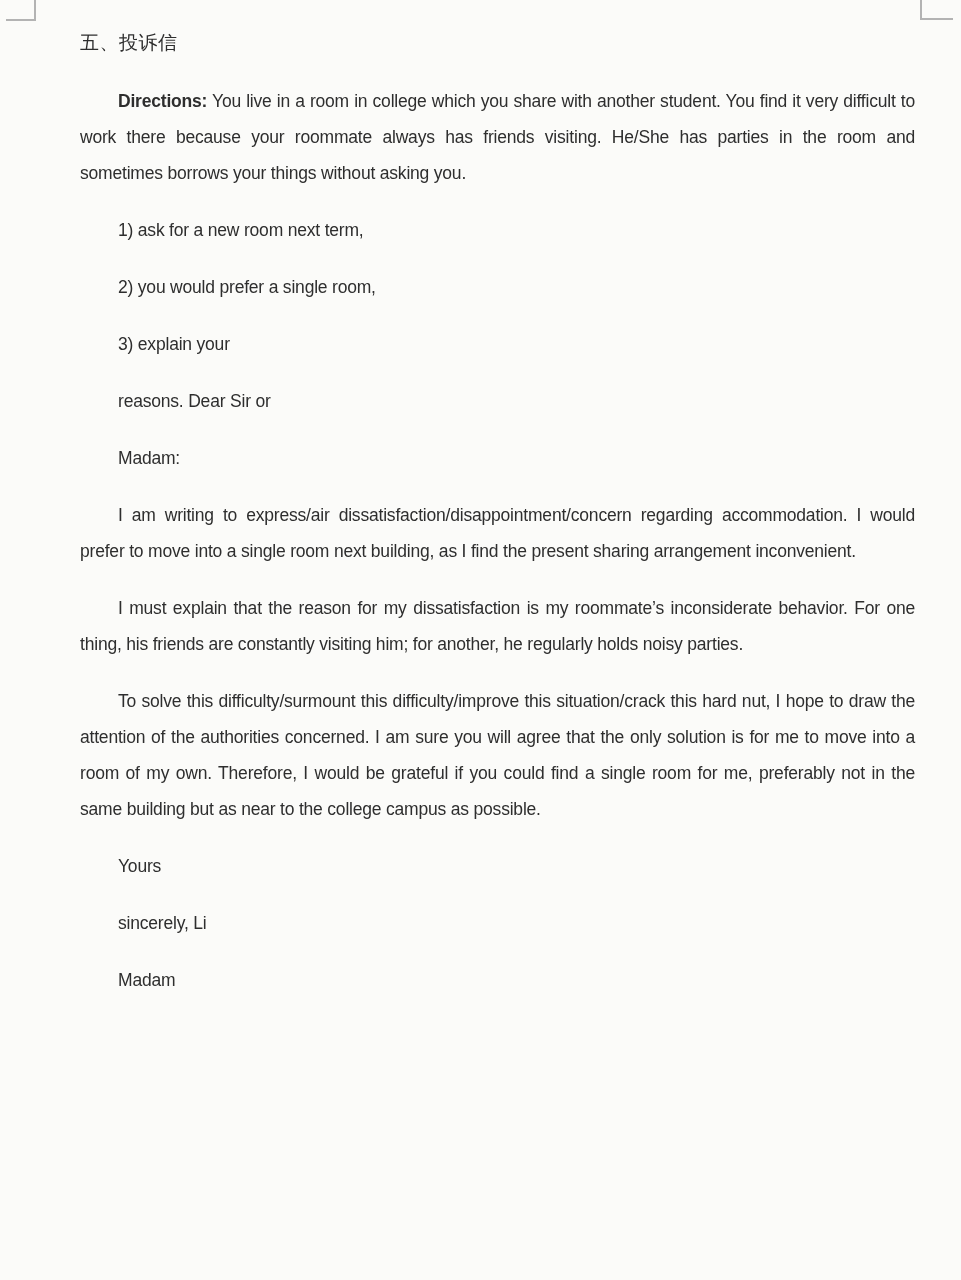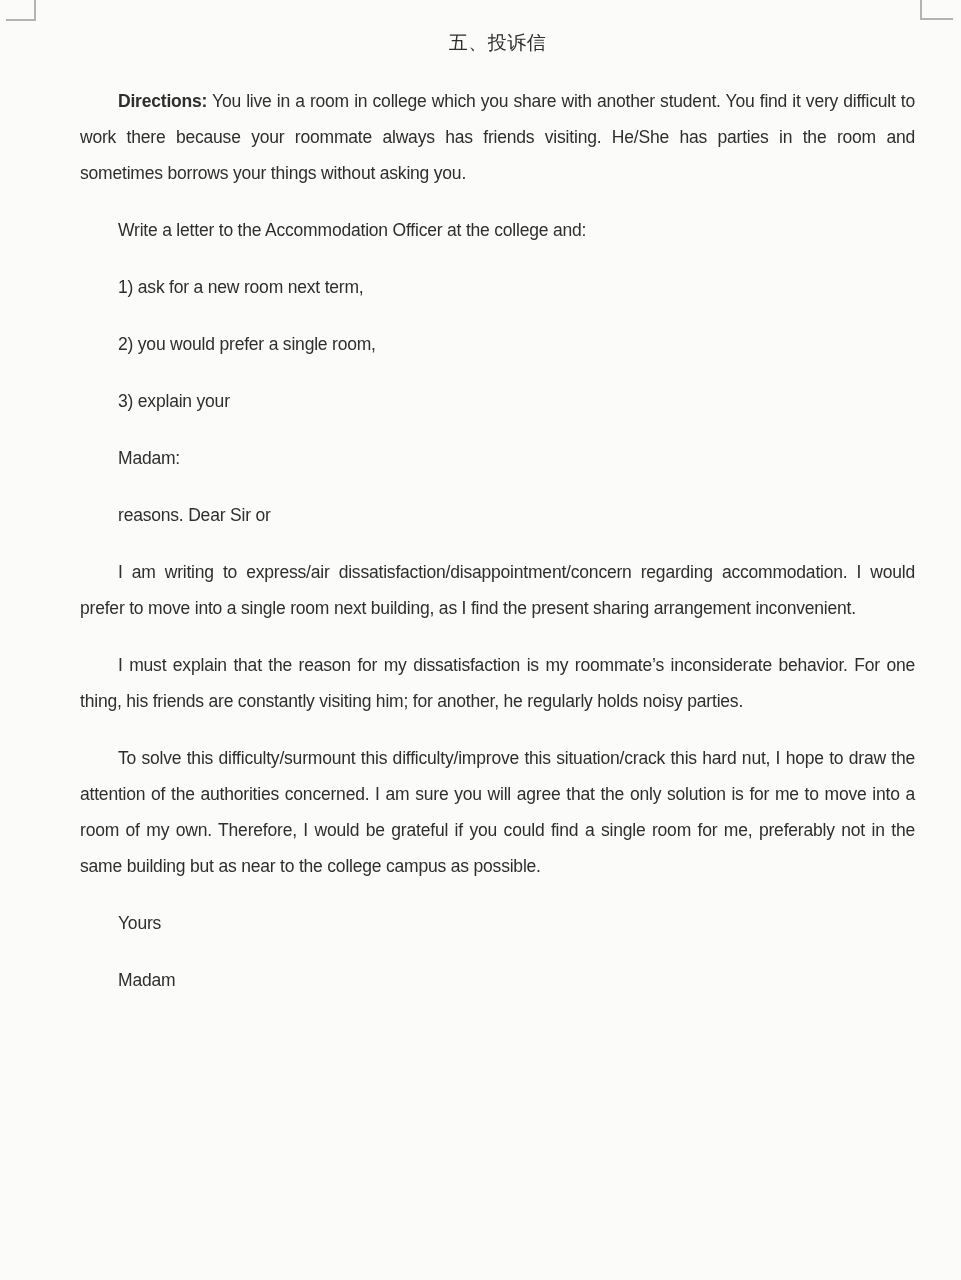--- a/index.html
+++ b/index.html
@@ -42,21 +42,20 @@
     right: 46px;
     top: 31px;
   }
   h1.section-title {
     margin: 0 0 28px 0;
     font-size: 19px;
     line-height: 24px;
     font-weight: 400;
     color: var(--text, #2e2e2e);
     letter-spacing: 0.5px;
-    text-align: center;
   }
   p.para {
     margin: 12px 0 21px 0;
     font-size: 17.5px;
     line-height: 36px;
     letter-spacing: -0.2px;
     text-align: justify;
     text-indent: 38px;
     color: var(--text, #2e2e2e);
   }
@@ -71,37 +70,37 @@
 
   <div class="corner corner-tl"></div>
   <div class="corner corner-tr"></div>
 
   <div class="content">
 
     <h1 class="section-title">五、投诉信</h1>
 
     <p class="para"><strong>Directions:</strong><span> You live in a room in college which you share with another student. You find it very difficult to work there because your roommate always has friends visiting. He/She has parties in the room and sometimes borrows your things without asking you.</span></p>
 
-    <p class="para">Write a letter to the Accommodation Officer at the college and:</p>
 
     <p class="para">1) ask for a new room next term,</p>
 
     <p class="para">2) you would prefer a single room,</p>
 
     <p class="para">3) explain your</p>
 
+    <p class="para">reasons. Dear Sir or</p>
+
     <p class="para">Madam:</p>
-
-    <p class="para">reasons. Dear Sir or</p>
 
     <p class="para">I am writing to express/air dissatisfaction/disappointment/concern regarding accommodation. I would prefer to move into a single room next building, as I find the present sharing arrangement inconvenient.</p>
 
     <p class="para">I must explain that the reason for my dissatisfaction is my roommate’s inconsiderate behavior. For one thing, his friends are constantly visiting him; for another, he regularly holds noisy parties.</p>
 
     <p class="para">To solve this difficulty/surmount this difficulty/improve this situation/crack this hard nut, I hope to draw the attention of the authorities concerned. I am sure you will agree that the only solution is for me to move into a room of my own. Therefore, I would be grateful if you could find a single room for me, preferably not in the same building but as near to the college campus as possible.</p>
 
     <p class="para">Yours</p>
 
+    <p class="para">sincerely, Li</p>
 
     <p class="para">Madam</p>
 
   </div>
 </div>
 
 </body></html>

